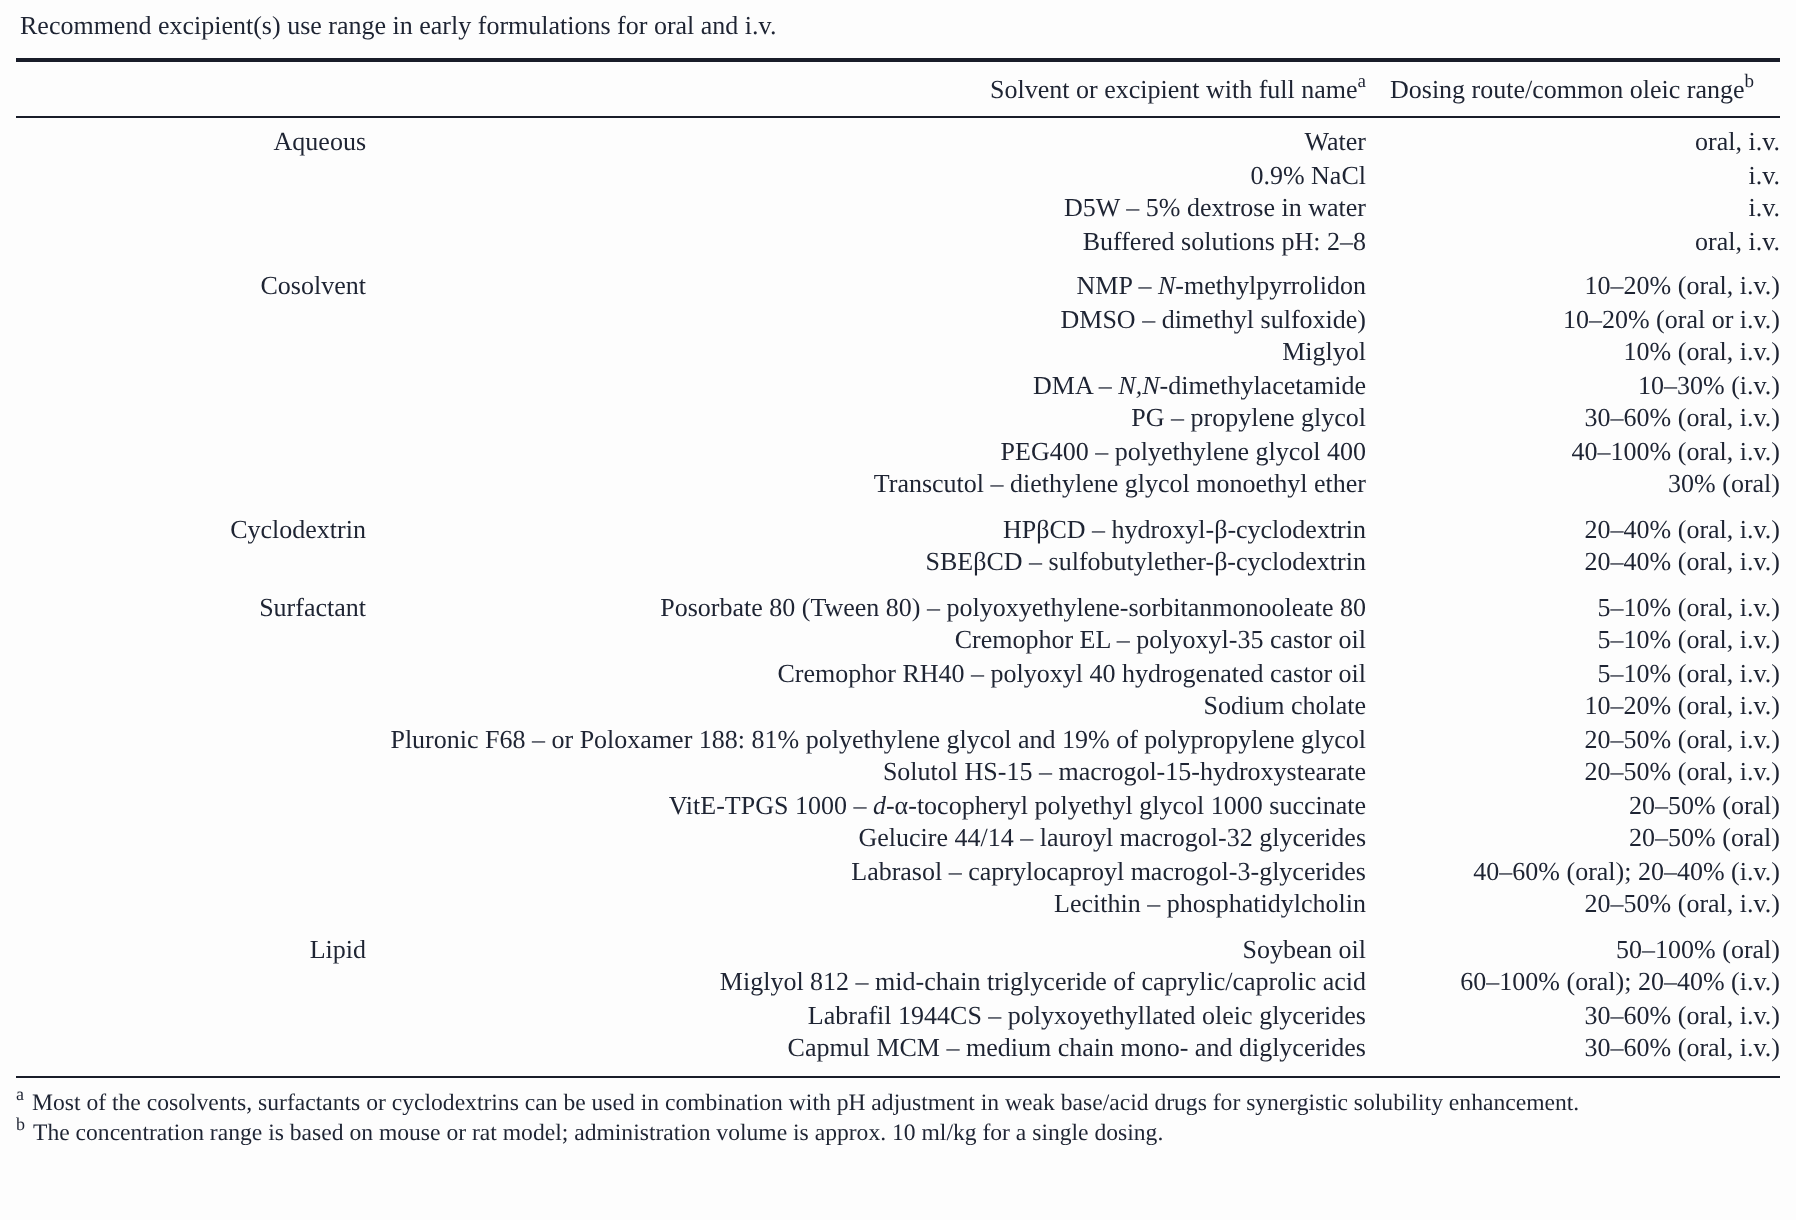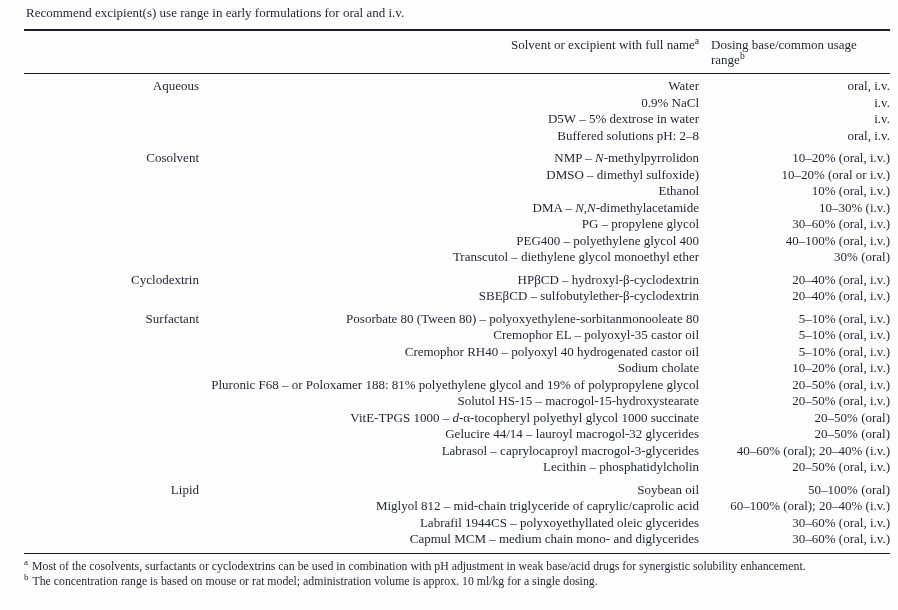--- a/index.html
+++ b/index.html
@@ -1,21 +1,21 @@
 <!DOCTYPE html>
 <html><head>
 <meta charset="utf-8">
 <style>
   html, body { margin: 0; padding: 0; background: #ffffff; }
   .page {
     position: relative;
     width: 898px;
     height: 610px;
     box-sizing: border-box;
-    padding: 3px 8px 0 24px;
+    padding: 3px 8px 0 8px;
     background: #fdfdfd;
     color: #1e2433;
     font-family: "Liberation Serif", "DejaVu Serif", serif;
     font-size: 13px;
     overflow: hidden;
   }
   .title {
     line-height: 16px;
     padding: 2px 0 8px 2px;
   }
@@ -56,21 +56,21 @@
 </head>
 <body>
 
 <div class="page">
 
   <div class="title">Recommend excipient(s) use range in early formulations for oral and i.v.</div>
 
   <div class="table-head">
     <div class="col-cat"></div>
     <div class="col-name"><span>Solvent or excipient with full name</span><sup>a</sup></div>
-    <div class="col-dose"><span>Dosing base/common usage range</span><sup>b</sup></div>
+    <div class="col-dose"><span>Dosing route/common oleic range</span><sup>b</sup></div>
   </div>
 
   <div class="tbody">
 
     <div class="section">
       <div class="cat">Aqueous</div>
       <div class="rows">
         <div class="row">
           <div class="name">Water</div>
           <div class="dose">oral, i.v.</div>
@@ -95,21 +95,21 @@
       <div class="rows">
         <div class="row">
           <div class="name">NMP – <i>N</i>-methylpyrrolidon</div>
           <div class="dose">10–20% (oral, i.v.)</div>
         </div>
         <div class="row">
           <div class="name">DMSO – dimethyl sulfoxide)</div>
           <div class="dose">10–20% (oral or i.v.)</div>
         </div>
         <div class="row">
-          <div class="name">Ethanol</div>
+          <div class="name">Miglyol</div>
           <div class="dose">10% (oral, i.v.)</div>
         </div>
         <div class="row">
           <div class="name">DMA – <i>N,N</i>-dimethylacetamide</div>
           <div class="dose">10–30% (i.v.)</div>
         </div>
         <div class="row">
           <div class="name">PG – propylene glycol</div>
           <div class="dose">30–60% (oral, i.v.)</div>
         </div>

